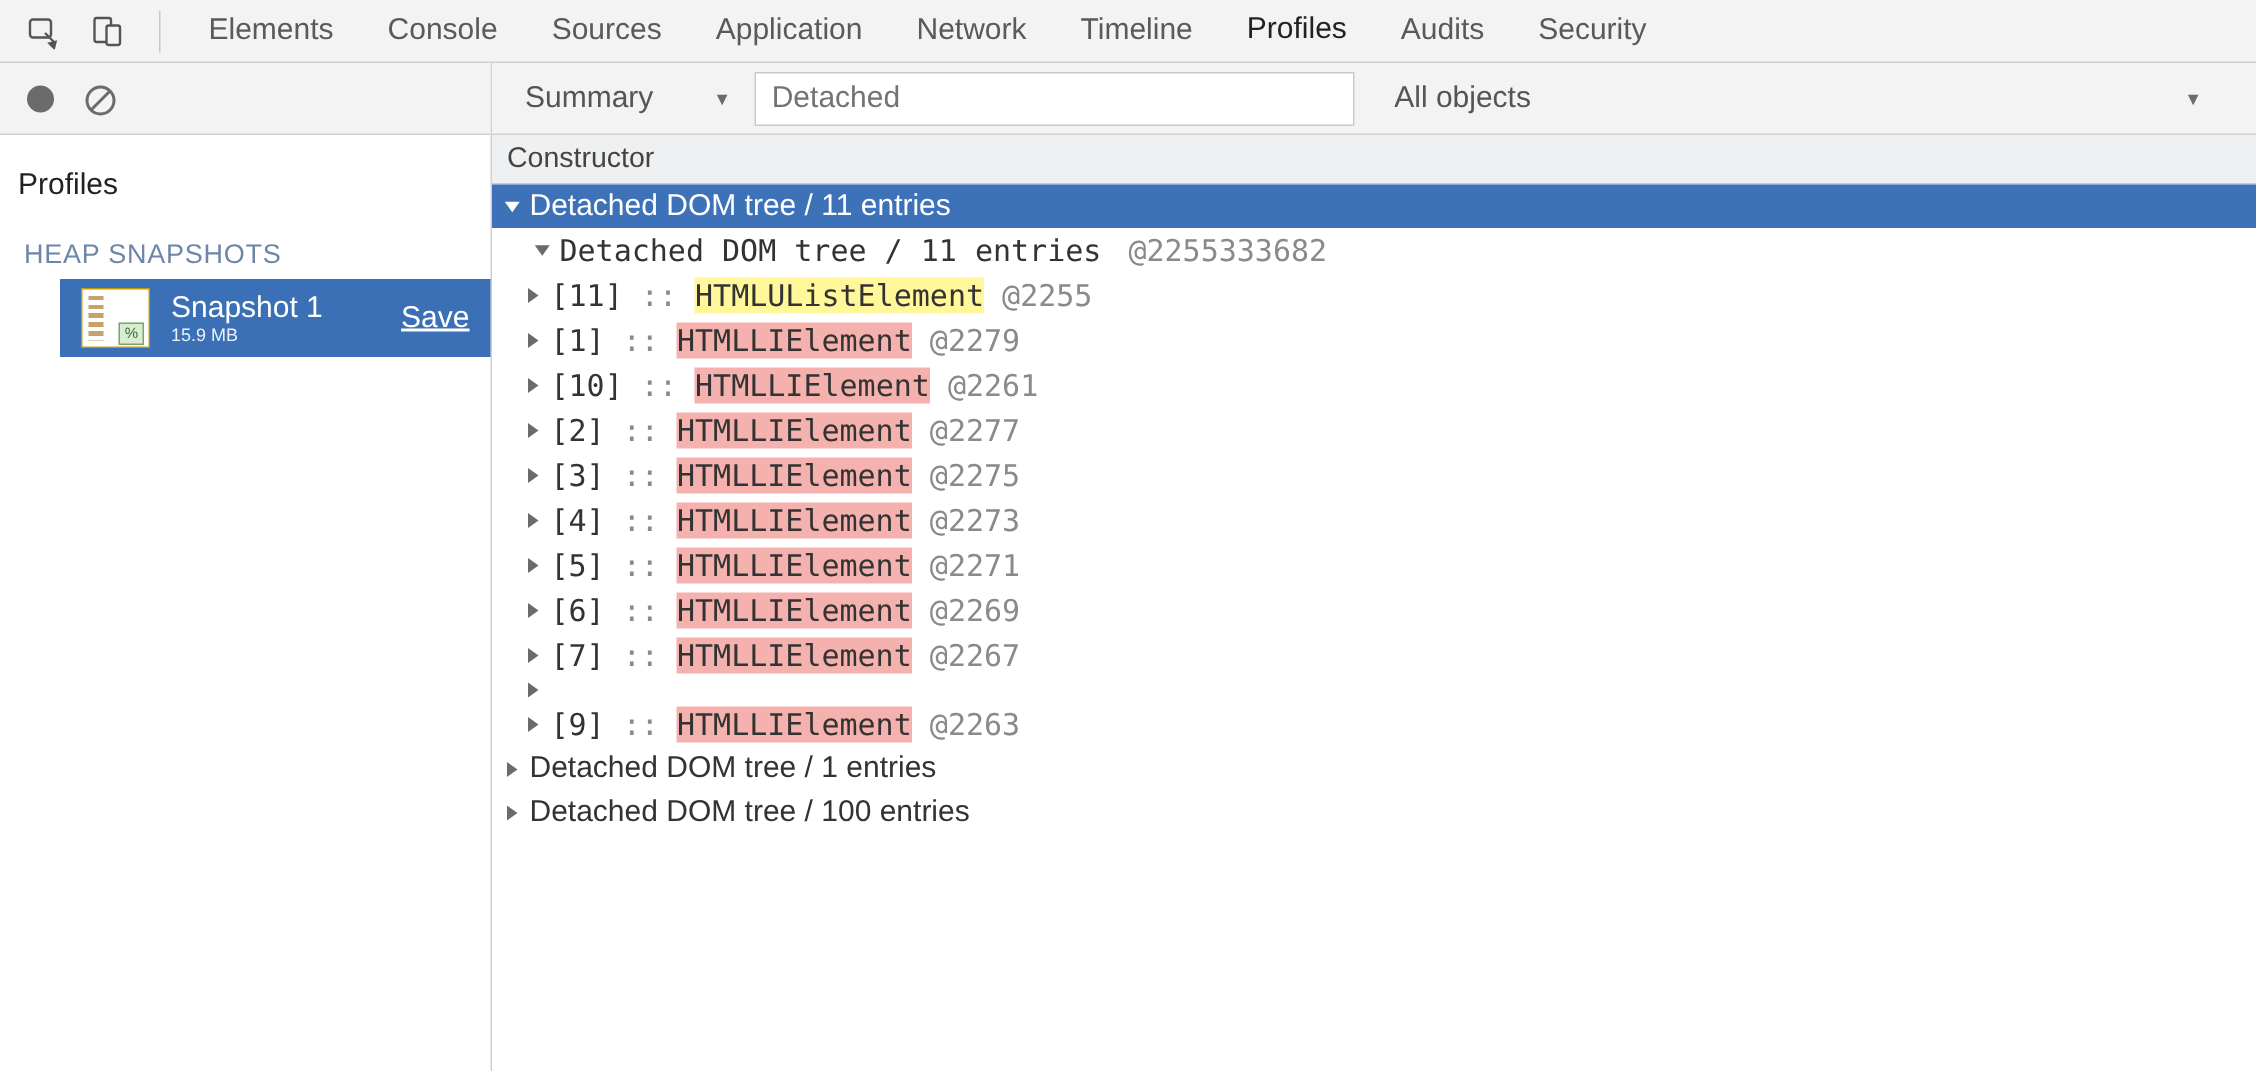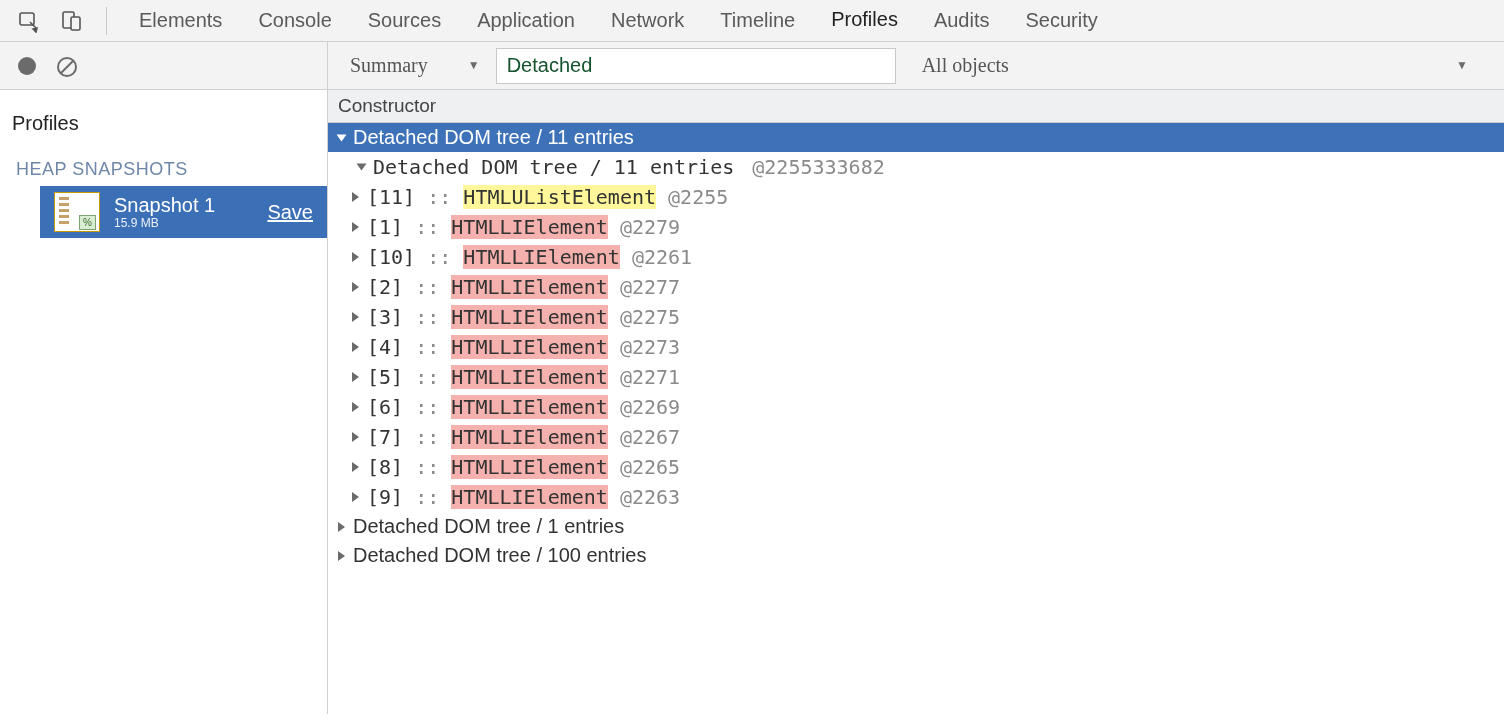--- a/index.html
+++ b/index.html
@@ -93,30 +93,30 @@
   .snapshot-name { font-size:20px; line-height:1.1; }
   .snapshot-size { font-size:12px; opacity:.9; }
   .snapshot-save { color:#ffffff; text-decoration:underline; font-size:20px; }
   .main { flex:1; display:flex; flex-direction:column; }
   .main-toolbar {
     height:48px; background:#f3f3f3; border-bottom:1px solid #d0d0d0;
     display:flex; align-items:center; padding:0 14px; gap:8px;
   }
   .drop {
     display:flex; align-items:center; gap:40px;
-    color:#555; font-size:20px; padding:4px 8px;font-family:Liberation Serif, serif;
+    color:#555; font-size:20px; padding:4px 8px;
   }
   .drop .tri { font-size:12px; color:#6b6b6b; }
   .search {
     height:36px; width:400px;
     border:1px solid #c9c9c9;
     background:#fff;
     font-size:20px;
     padding:0 10px;
-    color:#14532d;
+    color:#737373;
   }
   .filter-drop { margin-left:10px; flex:1; justify-content:space-between; padding-right:22px; }
   .col-header {
     background:#eef0f2; border-bottom:1px solid #c9c9c9;
     padding:5px 10px; font-size:19px; color:#444;
   }
   .row {
     padding:3px 10px 3px 10px; font-size:20px;
     display:flex; align-items:center;
   }
@@ -249,21 +249,20 @@
         <div class="row indent2">
           <span class="tree-arrow"></span>
           <span class="mono"><span>[6]</span><span class="gray"> :: </span><span class="hl-red">HTMLLIElement</span> <span class="gray"> @2269</span></span>
         </div>
         <div class="row indent2">
           <span class="tree-arrow"></span>
           <span class="mono"><span>[7]</span><span class="gray"> :: </span><span class="hl-red">HTMLLIElement</span> <span class="gray"> @2267</span></span>
         </div>
         <div class="row indent2">
           <span class="tree-arrow"></span>
-          <span class="mono"><span>[8]</span><span class="gray"> :: </span><span class="hl-red">HTMLLIElement</span> <span class="gray"> @2265</span></span>
         </div>
         <div class="row indent2">
           <span class="tree-arrow"></span>
           <span class="mono"><span>[9]</span><span class="gray"> :: </span><span class="hl-red">HTMLLIElement</span> <span class="gray"> @2263</span></span>
         </div>
       </div>
 
     <div id="collapsed">
         <div class="row">
           <span class="tree-arrow"></span>

